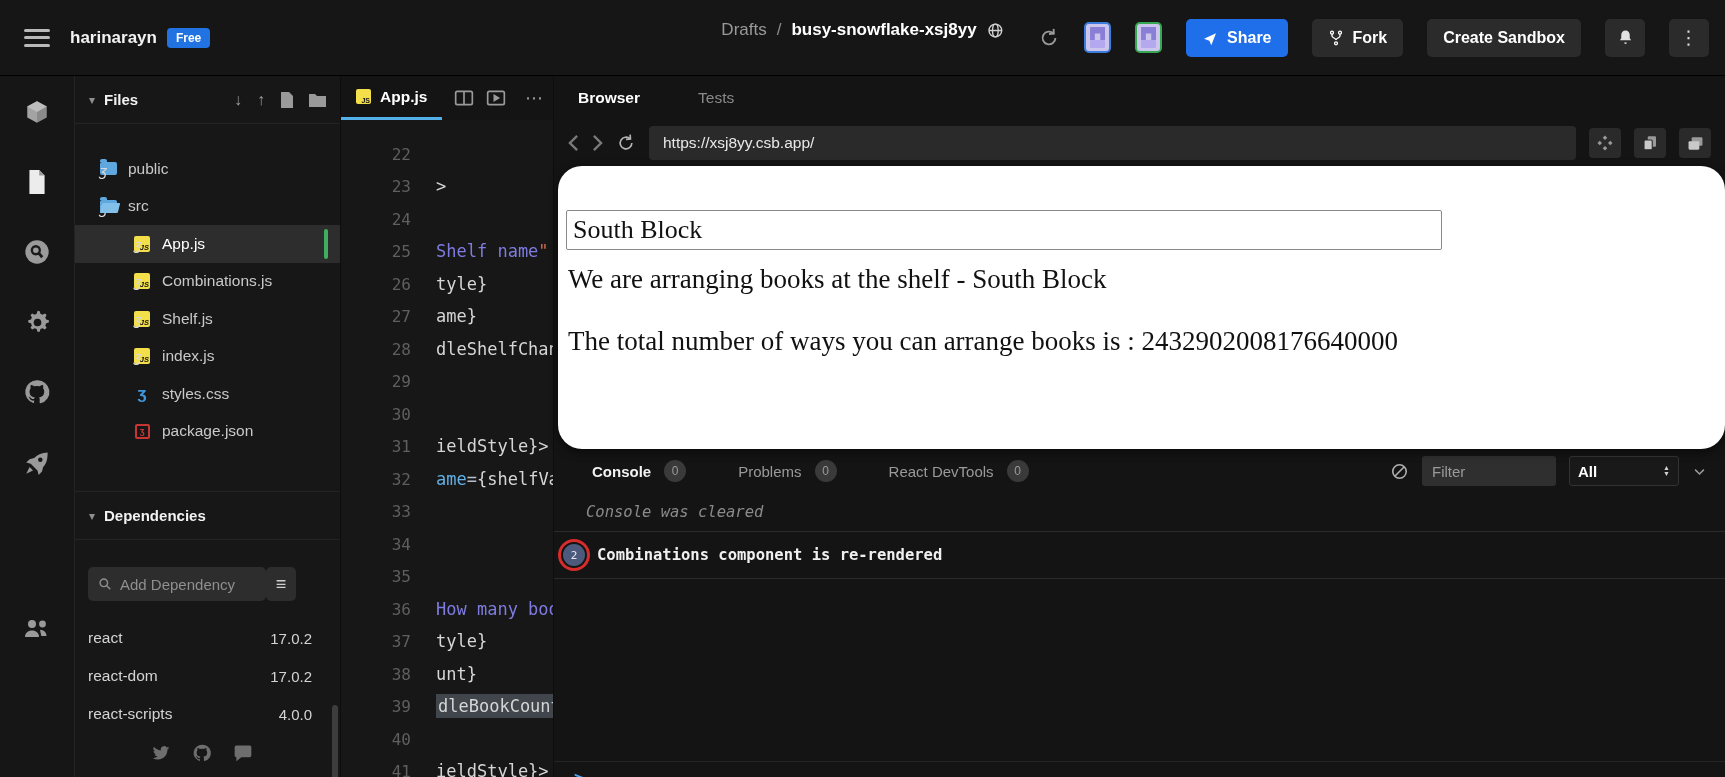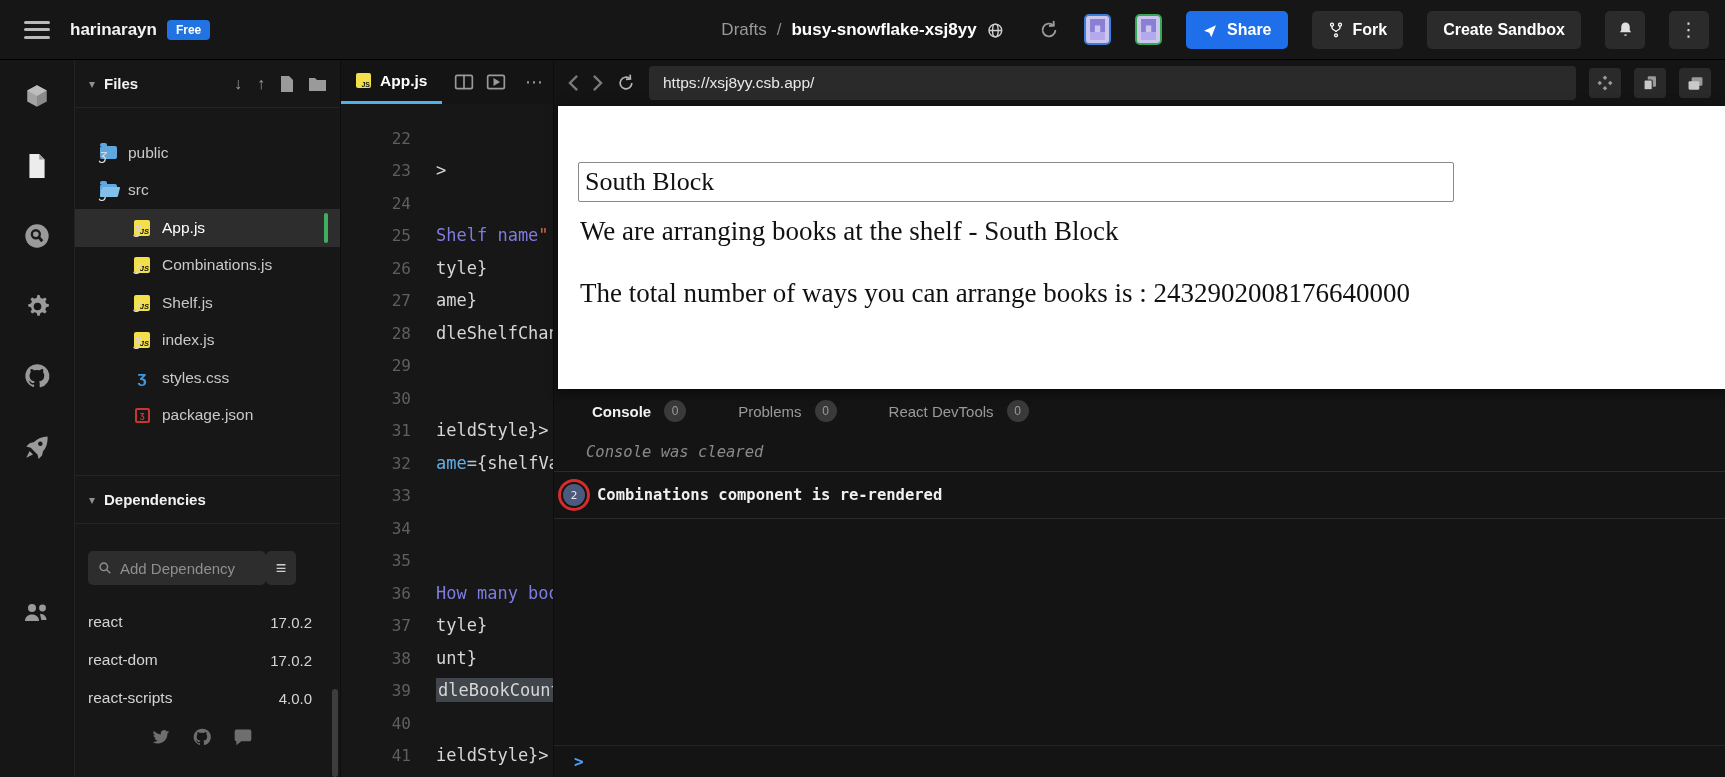--- a/index.html
+++ b/index.html
@@ -1,21 +1,21 @@
 <!DOCTYPE html>
 <html><head>
 <meta charset="utf-8">
 <style>
   *{box-sizing:border-box;margin:0;padding:0;}
   html,body{width:1725px;height:777px;overflow:hidden;}
   body{font-family:"Liberation Sans",sans-serif;background:#141414;color:#d8d8d8;font-size:15px;}
   svg{display:block;}
 
   
-  .header{height:60px;background:#161616;display:flex;align-items:center;position:relative;border-bottom:1px solid #000;padding:0 16px;z-index:30;}
+  .header{height:76px;background:#161616;display:flex;align-items:center;position:relative;border-bottom:1px solid #000;padding:0 16px;z-index:30;}
   .burger{width:26px;height:18px;display:flex;flex-direction:column;justify-content:space-between;cursor:pointer;margin:0 20px 0 8px;}
   .burger i{height:3px;background:#b9b9b9;border-radius:2px;}
   .username{color:#f2f2f2;font-size:17px;font-weight:bold;}
   .plan-badge{background:#2173e2;color:#fff;font-size:12px;font-weight:bold;border-radius:4px;padding:3px 9px;margin-left:10px;}
   .breadcrumb{position:absolute;left:50%;top:0;height:60px;transform:translateX(-50%);display:flex;align-items:center;gap:10px;font-size:17px;}
   .crumb-drafts{color:#9a9a9a;}
   .crumb-sep{color:#8a8a8a;}
   .crumb-name{color:#fff;font-weight:bold;}
   .hdr-right{margin-left:auto;display:flex;align-items:center;gap:24px;}
   .icon-btn{background:none;border:none;color:#9a9a9a;cursor:pointer;display:flex;align-items:center;justify-content:center;}
@@ -96,21 +96,21 @@
   
   .right{flex:1;min-width:0;display:flex;flex-direction:column;background:#141414;border-left:1px solid #0d0d0d;}
   .preview-tabs{height:44px;display:flex;align-items:center;padding-left:24px;gap:58px;flex-shrink:0;}
   .ptab{font-size:15.5px;cursor:pointer;color:#8a8a8a;}
   .ptab.active{color:#fff;font-weight:bold;}
   .nav{height:46px;display:flex;align-items:center;padding:0 14px;gap:13px;flex-shrink:0;}
   .url-input{flex:1;height:34px;background:#2a2a2a;border:none;border-radius:4px;color:#e8e8e8;font-size:15.5px;padding:0 14px;outline:none;font-family:"Liberation Sans",sans-serif;}
   .nav-btn{width:32px;height:30px;background:#2a2a2a;border:none;border-radius:4px;display:flex;align-items:center;justify-content:center;cursor:pointer;}
 
   
-  .browser{height:283px;background:#fff;margin-left:4px;position:relative;z-index:5;box-shadow:0 3px 10px rgba(0,0,0,.55);padding:20px;font-family:"Liberation Serif",serif;color:#111;flex-shrink:0;}
+  .browser{height:283px;background:#fff;margin-left:4px;position:relative;z-index:5;box-shadow:0 3px 10px rgba(0,0,0,.55);padding:8px;font-family:"Liberation Serif",serif;color:#111;flex-shrink:0;border-radius:24px;}
   .b-input{display:block;width:876px;height:40px;border:1px solid #8a8a8a;border-radius:2px;font-family:"Liberation Serif",serif;font-size:26px;padding:0 6px;color:#111;outline:none;background:#fff;}
   .b-input.first{margin-top:36px;}
   .b-text{font-size:27px;line-height:40px;}
   .b-text.t1{margin:9px 0 8px 2px;}
   .b-text.t2{margin:22px 0 0 2px;}
   .b-input.second{margin-top:4px;}
 
   
   .console{flex:1;display:flex;flex-direction:column;min-height:0;}
   .console-head{height:44px;display:flex;align-items:center;padding:0 18px 0 38px;flex-shrink:0;}
@@ -516,20 +516,26 @@
         </div>
 
         <div class="code-line">
           <span class="lnum">42</span>
           <span class="ltext"><span class="tok tok-plain">} </span><span class="tok tok-op">&amp;&amp; </span><span class="tok tok-tag">&lt;Combi</span></span>
         </div>
       </div>
   </div>
 
   <div class="right">
+    <div class="preview-tabs">
+
+        <span class="ptab active">Browser</span>
+
+        <span class="ptab">Tests</span>
+      </div>
 
     <div class="nav">
       <span class="icon-btn">
         <svg width="11" height="18" viewBox="0 0 12 20" fill="none" stroke="#7a7a7a" stroke-width="2.6">
             <polyline points="10 2 2 10 10 18"></polyline>
           </svg>
       </span>
       <span class="icon-btn">
         <svg width="11" height="18" viewBox="0 0 12 20" fill="none" stroke="#7a7a7a" stroke-width="2.6">
             <polyline points="2 2 10 10 2 18"></polyline>
@@ -579,20 +585,41 @@
             <div class="ctab">
               <span class="ctab-label">Problems</span>
               <span class="ctab-badge">0</span>
             </div>
 
             <div class="ctab">
               <span class="ctab-label">React DevTools</span>
               <span class="ctab-badge">0</span>
             </div>
           </div>
+        <div class="console-right">
+          <span class="icon-btn">
+            <svg width="19" height="19" viewBox="0 0 24 24" fill="none" stroke="#b0b0b0" stroke-width="2">
+                <circle cx="12" cy="12" r="8.5"></circle>
+                <line x1="6" y1="18" x2="18" y2="6"></line>
+              </svg>
+          </span>
+          <input class="filter-input" placeholder="Filter" style="">
+          <div class="log-select">
+            <span class="log-select-value">All</span>
+            <span class="sel-arrows">
+                <span>▲</span>
+                <span>▼</span>
+              </span>
+          </div>
+          <span class="icon-btn">
+            <svg width="15" height="15" viewBox="0 0 24 24" fill="none" stroke="#9a9a9a" stroke-width="2.4">
+                <polyline points="5 9 12 16 19 9"></polyline>
+              </svg>
+          </span>
+        </div>
       </div>
 
       <div class="console-body">
         <div class="cleared-row">Console was cleared</div>
         <div class="msg-row">
           <span class="msg-ring">
             <span class="msg-count">2</span>
           </span>
           <span class="msg-text">Combinations component is re-rendered</span>
         </div>

